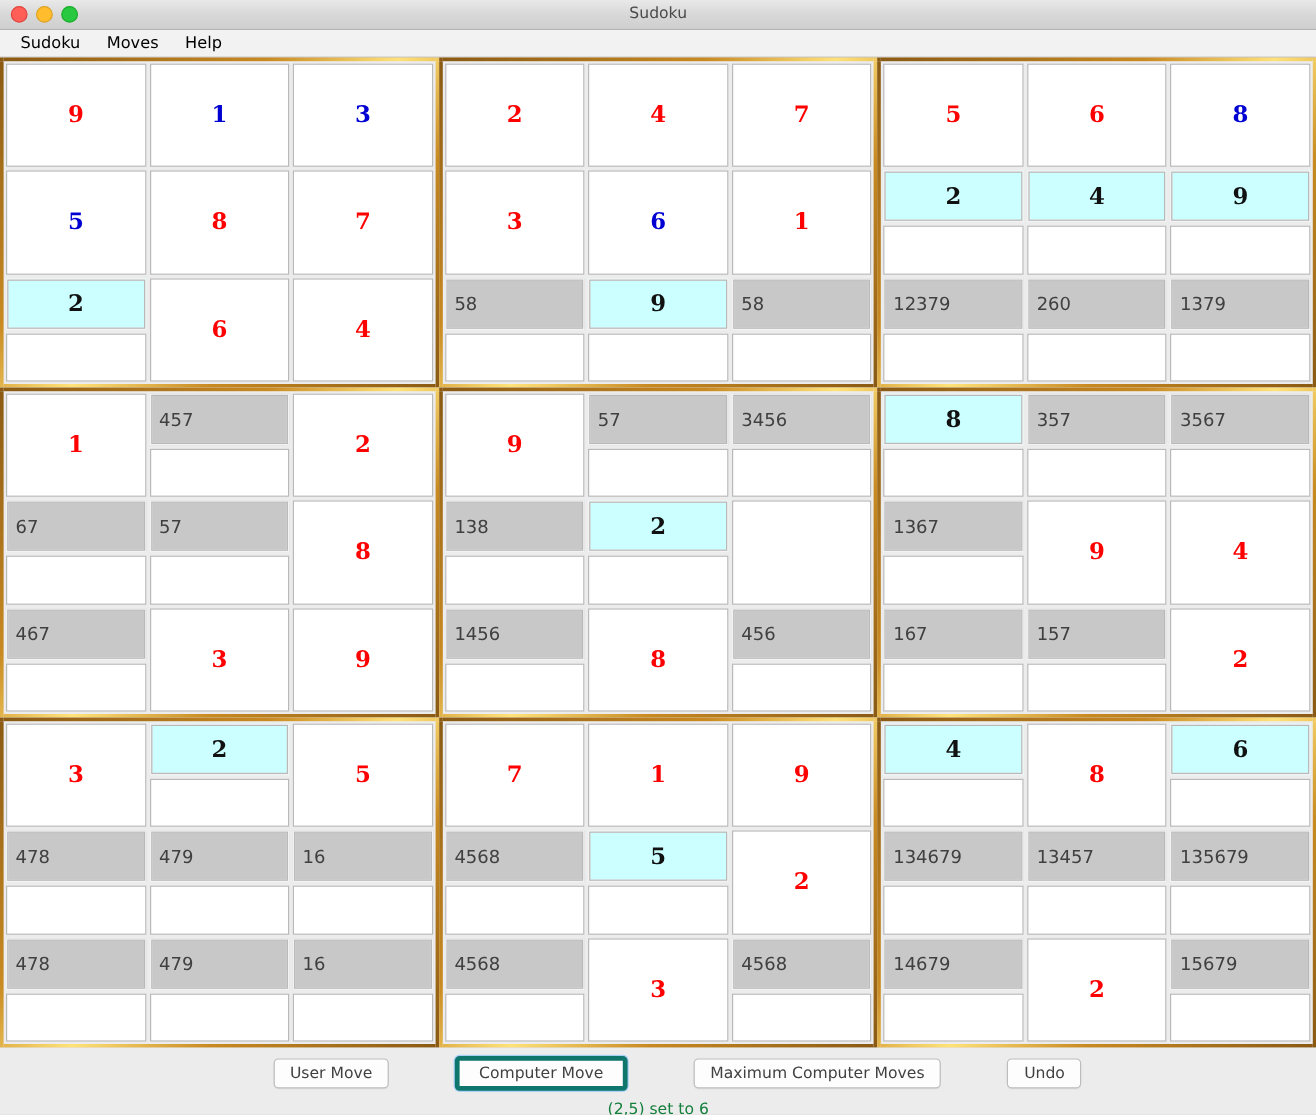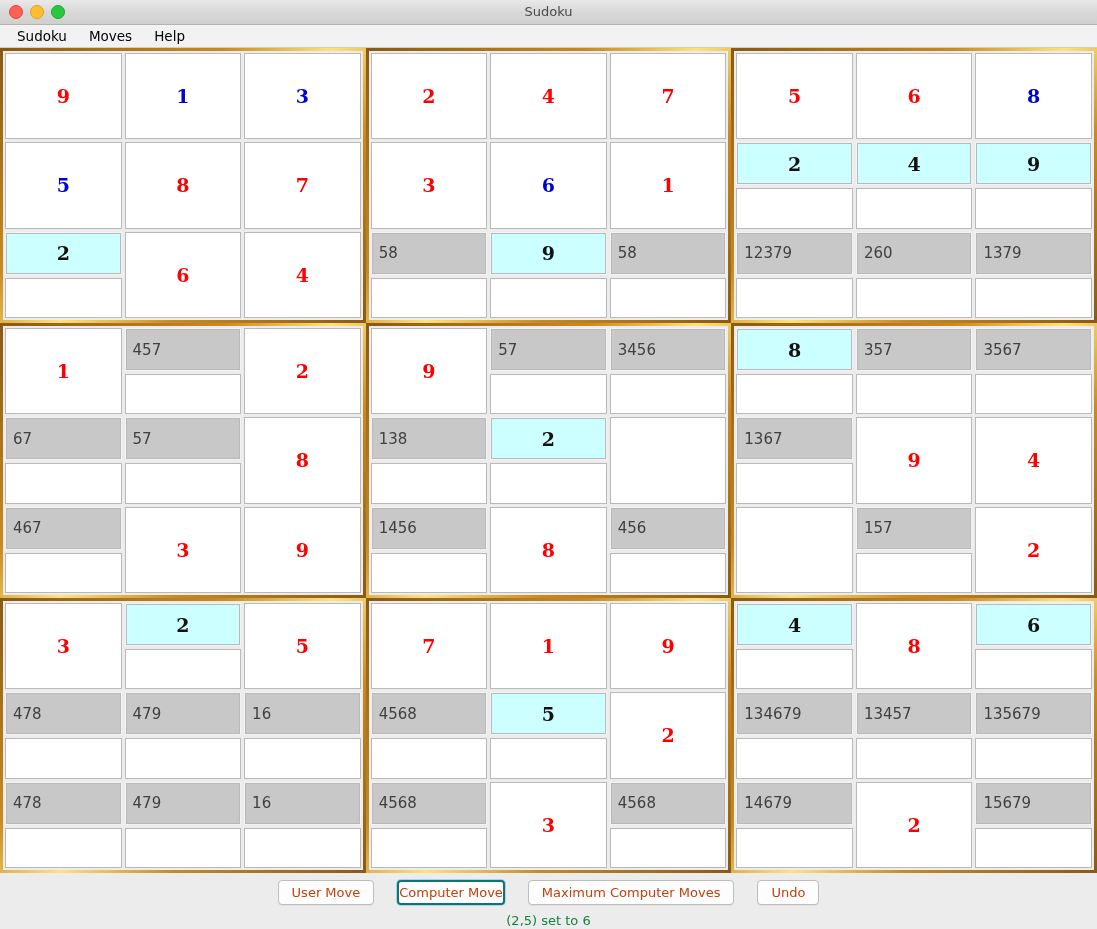--- a/index.html
+++ b/index.html
@@ -118,29 +118,30 @@
     flex:0 0 58px;height:58px;background:#ececec;
     display:flex;flex-direction:column;align-items:center;
     justify-content:flex-start;padding-top:7px;
   }
   .btnrow{display:flex;gap:23px;align-items:center;}
   .btn{
     background:#fdfdfd;
     border:1px solid #bdbdbd;
     border-radius:4px;
     padding:4px 13px;
-    font-size:13px;color:#c2410c;
+    font-size:13px;color:#404040;
     cursor:default;
     font-family:"DejaVu Sans","Liberation Sans",sans-serif;
     box-shadow:0 1px 0 rgba(0,0,0,.05);
+    margin-left:32px;
   }
   .btn.focused{
-    border:2px solid #0f766e;
+    border:4px solid #0f766e;
     box-shadow:0 0 0 1px #aad1f5;
-    padding:3px 0;
+    padding:3px 16px;
   }
   .status{
     margin-top:8px;font-size:13px;color:#15803d;
   }
 </style>
 </head>
 <body>
 
 <div id="app">
 
@@ -343,20 +344,21 @@
             <div class="topbar cand">1367</div>
             <div class="botbox"></div>
           </div>
           <div class="cell solved">
             <div class="solvedbox val-red">9</div>
           </div>
           <div class="cell solved">
             <div class="solvedbox val-red">4</div>
           </div>
           <div class="cell open">
+            <div class="topbar cand">167</div>
             <div class="botbox"></div>
           </div>
           <div class="cell open">
             <div class="topbar cand">157</div>
             <div class="botbox"></div>
           </div>
           <div class="cell solved">
             <div class="solvedbox val-red">2</div>
           </div>
         </div>

